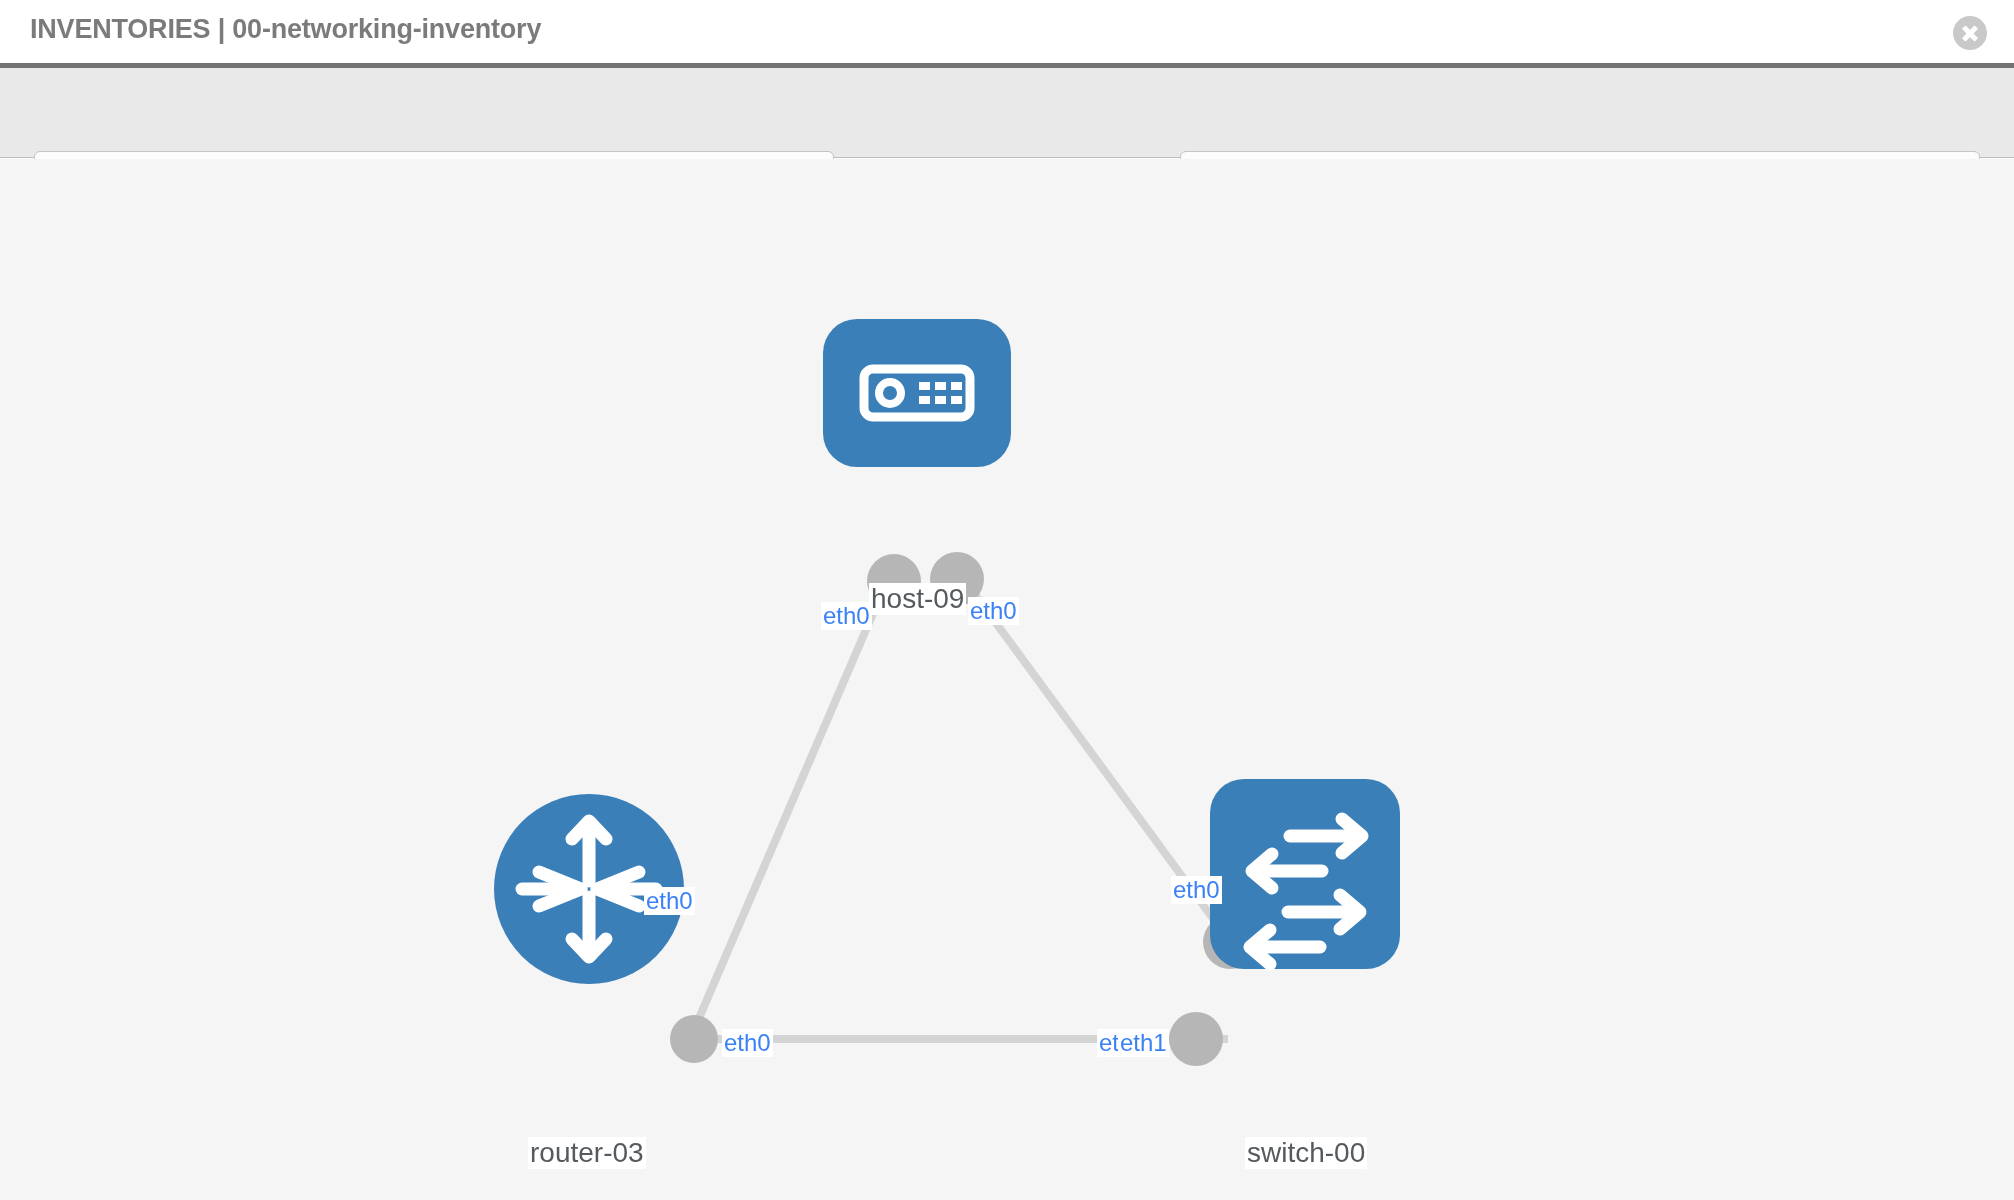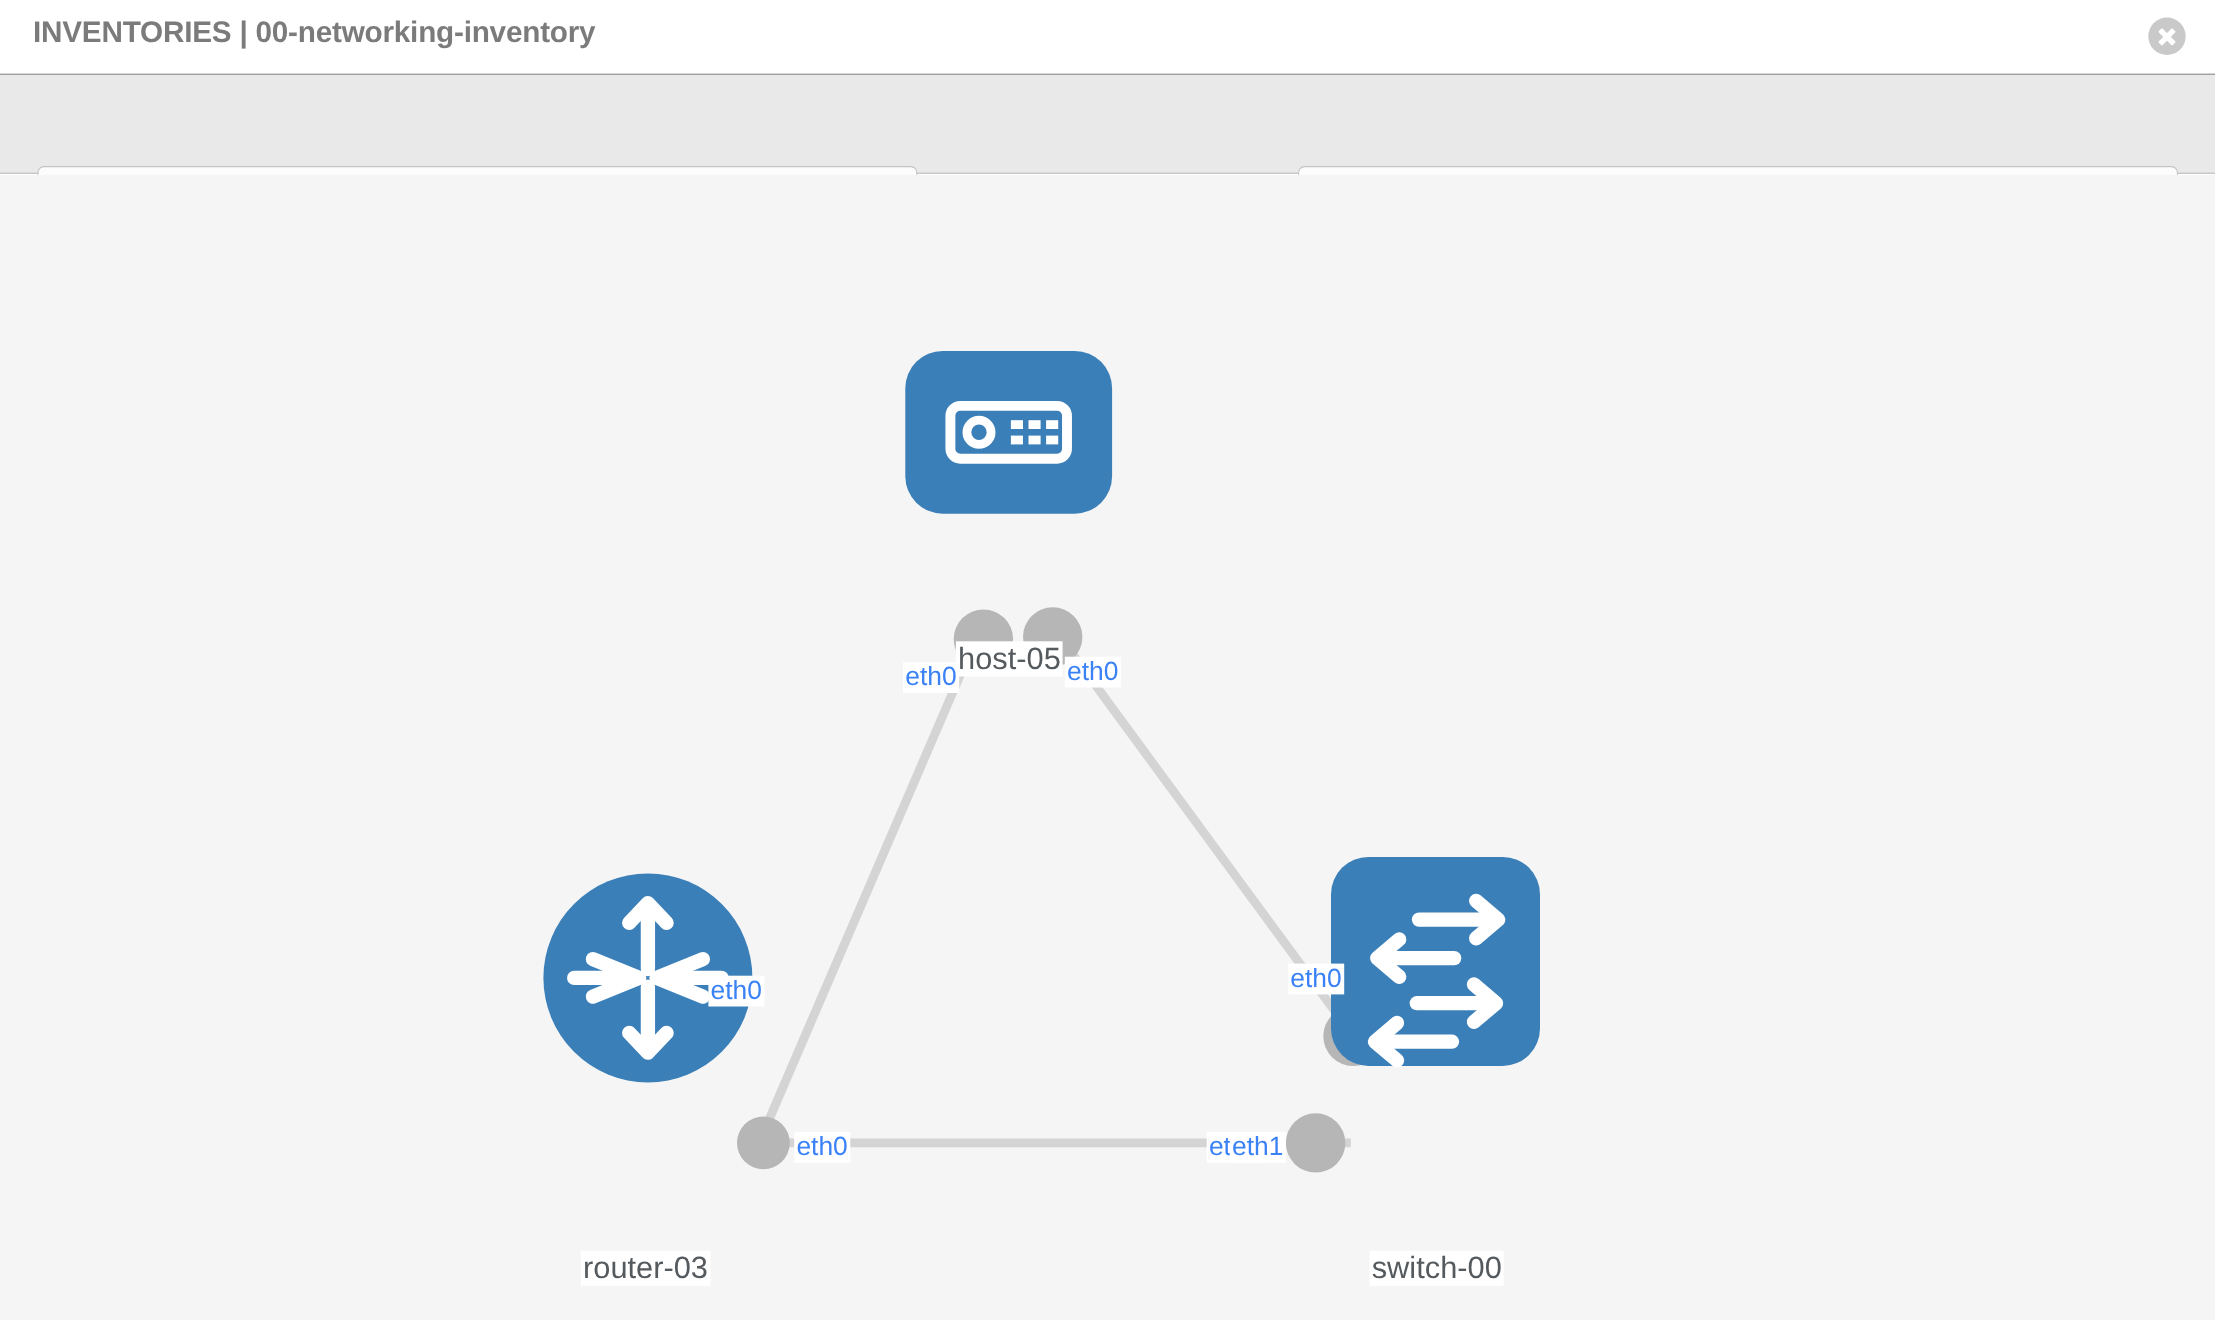--- a/index.html
+++ b/index.html
@@ -10,21 +10,21 @@
     background: #ffffff;
     font-family: "Liberation Sans", sans-serif;
   }
 
   
   #app { position: relative; width: 2014px; height: 1200px; background: #ffffff; }
 
   #header {
     position: absolute; left: 0; top: 0; width: 2014px; height: 68px;
     background: #ffffff;
-    border-bottom: 1px solid #737373;
+    border-bottom: 5px solid #737373;
   }
   #page-title {
     position: absolute; left: 30px; top: 14px;
     font-size: 27px; font-weight: bold;
     color: #7b7b7b;
     letter-spacing: -0.2px;
     white-space: nowrap;
   }
   #close-btn {
     position: absolute; right: 27px; top: 16px;
@@ -191,21 +191,21 @@
           <line x1="1254" y1="712" x2="1322" y2="712"></line>
           <polyline points="1272,695 1252,712 1272,729"></polyline>
           <line x1="1288" y1="753" x2="1358" y2="753"></line>
           <polyline points="1340,736 1360,753 1340,770"></polyline>
           <line x1="1252" y1="788" x2="1320" y2="788"></line>
           <polyline points="1270,771 1250,788 1270,805"></polyline>
         </g>
       </g>
     </svg>
 
-    <div class="node-label" style="left:869px; top:424px;">host-05</div>
+    <div class="node-label" style="left:869px; top:424px;">host-09</div>
     <div class="node-label" style="left:528px; top:978px;">router-03</div>
     <div class="node-label" style="left:1245px; top:978px;">switch-00</div>
 
     <div class="iface-label" style="left:821px; top:443px;">eth0</div>
     <div class="iface-label" style="left:968px; top:438px;">eth0</div>
     <div class="iface-label" style="left:644px; top:728px;">eth0</div>
     <div class="iface-label" style="left:1171px; top:717px;">eth0</div>
     <div class="iface-label" style="left:722px; top:870px;">eth0</div>
     <div class="iface-label" style="left:1097px; top:870px;">eth0</div>
     <div class="iface-label" style="left:1118px; top:870px;text-align:right;">eth1</div>

